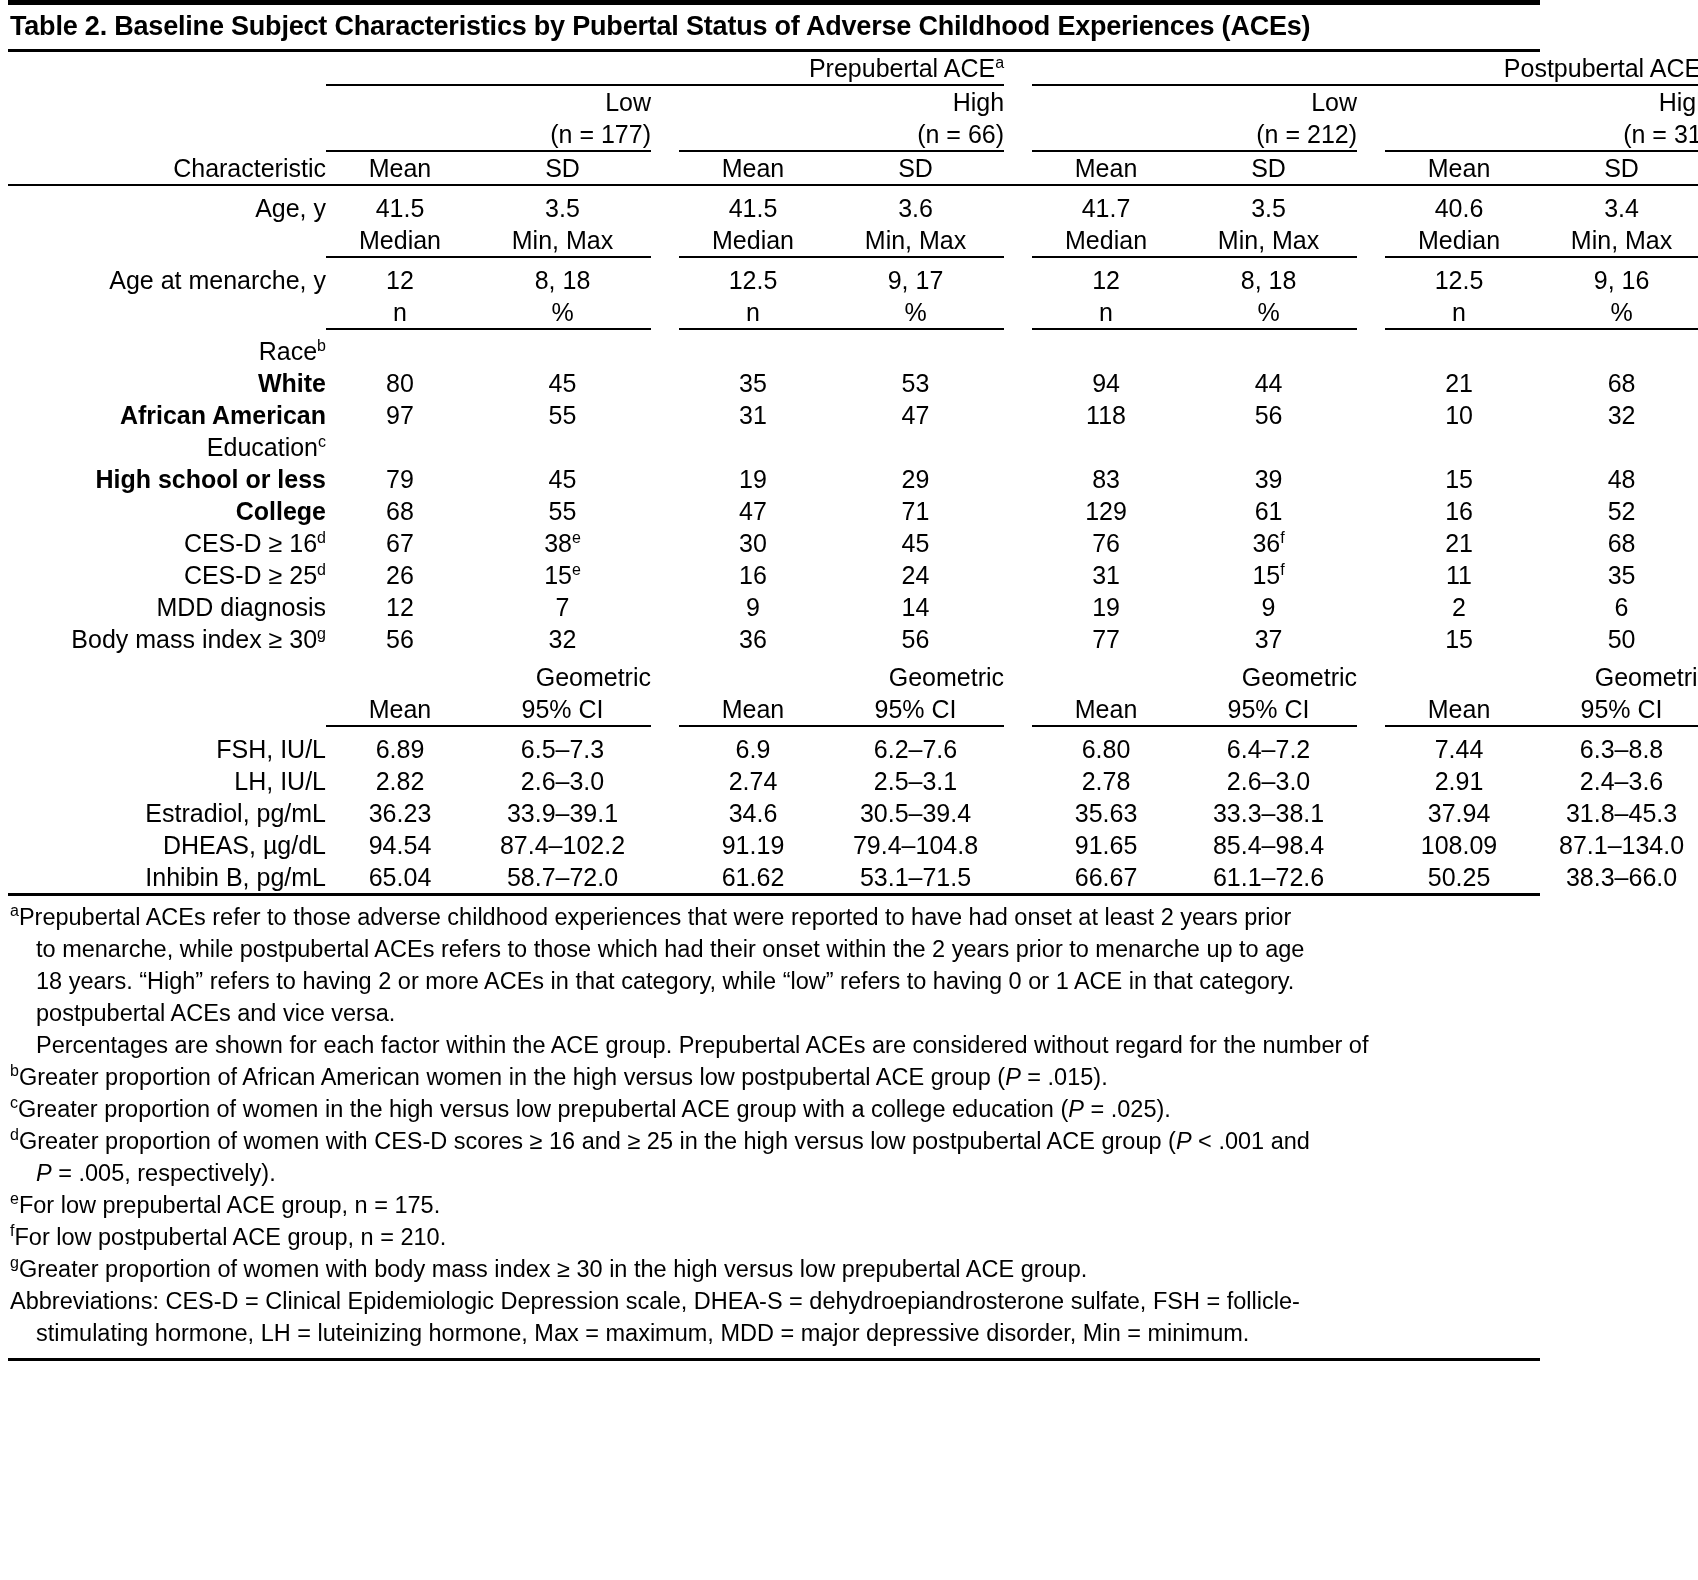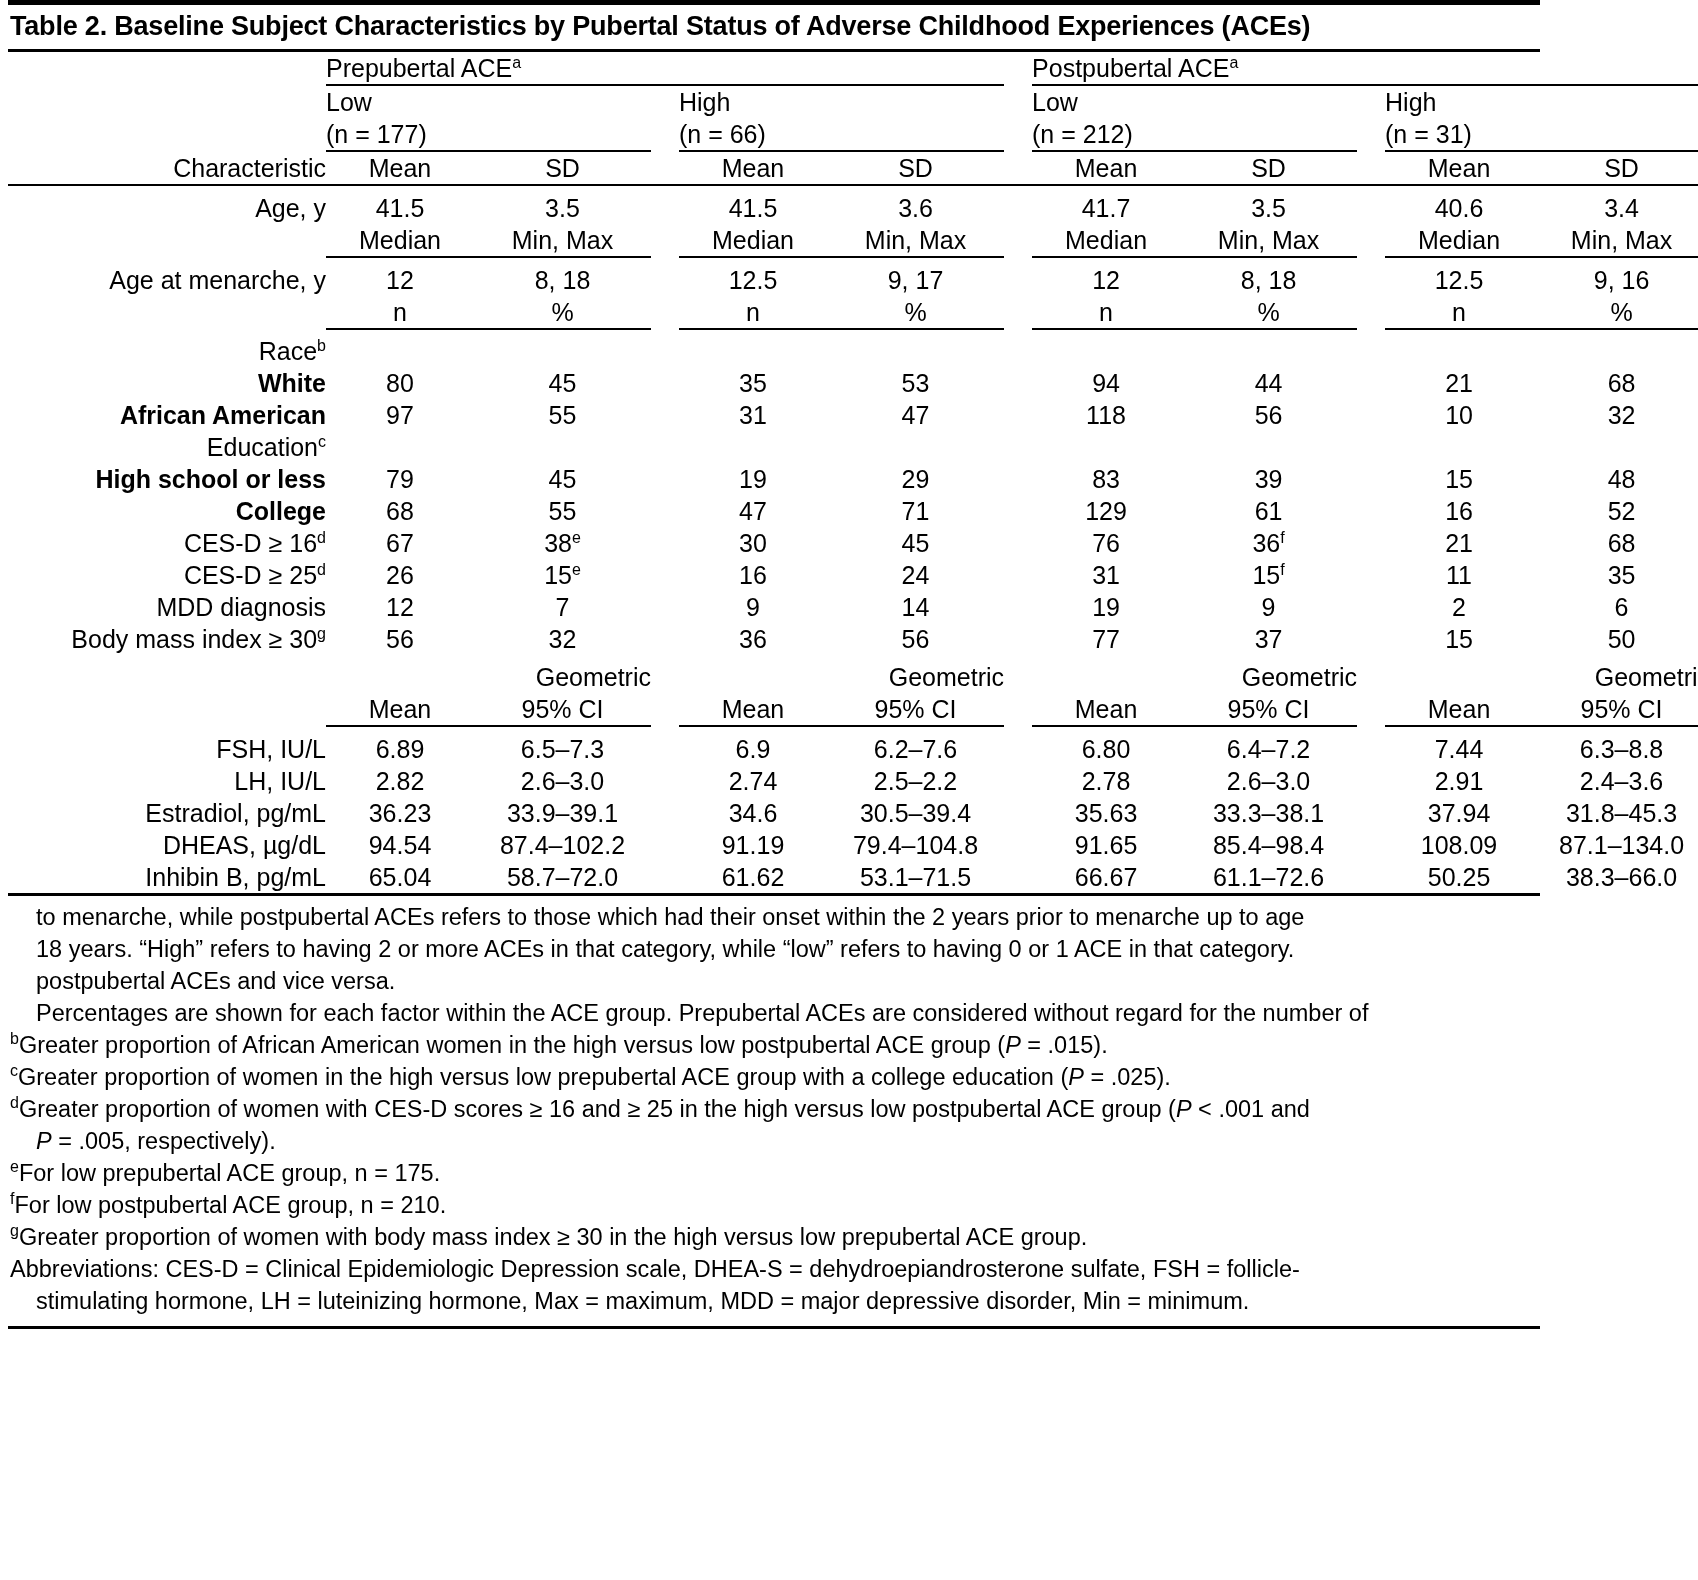--- a/index.html
+++ b/index.html
@@ -49,21 +49,21 @@
   col.c-num2 { width: 177px; }
   col.c-gapA { width: 28px; }
   col.c-gapB { width: 28px; }
   col.c-gapC { width: 28px; }
 
   .ctr { text-align: center; }
   .lft { text-align: right; }
   .sup { font-size: 16px; vertical-align: super; line-height: 0; }
   .spanhead {
     font-size: 25px;
-    text-align: left;
+    text-align: right;
     margin-top: 44px;
   }
   .hdr-under {
     border-bottom: 2px solid #000;
   }
   .rowtop-thin { border-top: 2px solid #000; margin-left: 28px; }
   .indent1 { padding-left: 34px !important; font-weight: bold; }
   .pad-t { padding-top: 6px !important; }
 
   .footnotes {
@@ -391,21 +391,21 @@
       <td class="ctr pad-t">7.44</td>
       <td class="ctr pad-t">6.3–8.8</td>
     </tr>
 
     <tr>
       <td class="lft">LH, IU/L</td>
       <td class="ctr">2.82</td>
       <td class="ctr">2.6–3.0</td>
       <td></td>
       <td class="ctr">2.74</td>
-      <td class="ctr">2.5–2.2</td>
+      <td class="ctr">2.5–3.1</td>
       <td></td>
       <td class="ctr">2.78</td>
       <td class="ctr">2.6–3.0</td>
       <td></td>
       <td class="ctr">2.91</td>
       <td class="ctr">2.4–3.6</td>
     </tr>
 
     <tr>
       <td class="lft">Estradiol, pg/mL</td>
@@ -452,20 +452,21 @@
       <td class="ctr">38.3–66.0</td>
     </tr>
 
   </tbody>
     </table>
 
   <div class="rule-mid"></div>
 
   <div class="footnotes">
 
+    <p><span class="fn-sup">a</span><span>Prepubertal ACEs refer to those adverse childhood experiences that were reported to have had onset at least 2 years prior</span></p>
     <p class="fn-ind">to menarche, while postpubertal ACEs refers to those which had their onset within the 2 years prior to menarche up to age</p>
     <p class="fn-ind">18 years. “High” refers to having 2 or more ACEs in that category, while “low” refers to having 0 or 1 ACE in that category.</p>
     <p class="fn-ind">postpubertal ACEs and vice versa.</p>
     <p class="fn-ind">Percentages are shown for each factor within the ACE group. Prepubertal ACEs are considered without regard for the number of</p>
 
     <p><span class="fn-sup">b</span>Greater proportion of African American women in the high versus low postpubertal ACE group (<span class="ital">P</span> = .015).</p>
 
     <p><span class="fn-sup">c</span>Greater proportion of women in the high versus low prepubertal ACE group with a college education (<span class="ital">P</span> = .025).</p>
 
     <p><span class="fn-sup">d</span>Greater proportion of women with CES-D scores ≥ 16 and ≥ 25 in the high versus low postpubertal ACE group (<span class="ital">P</span> &lt; .001 and</p>

